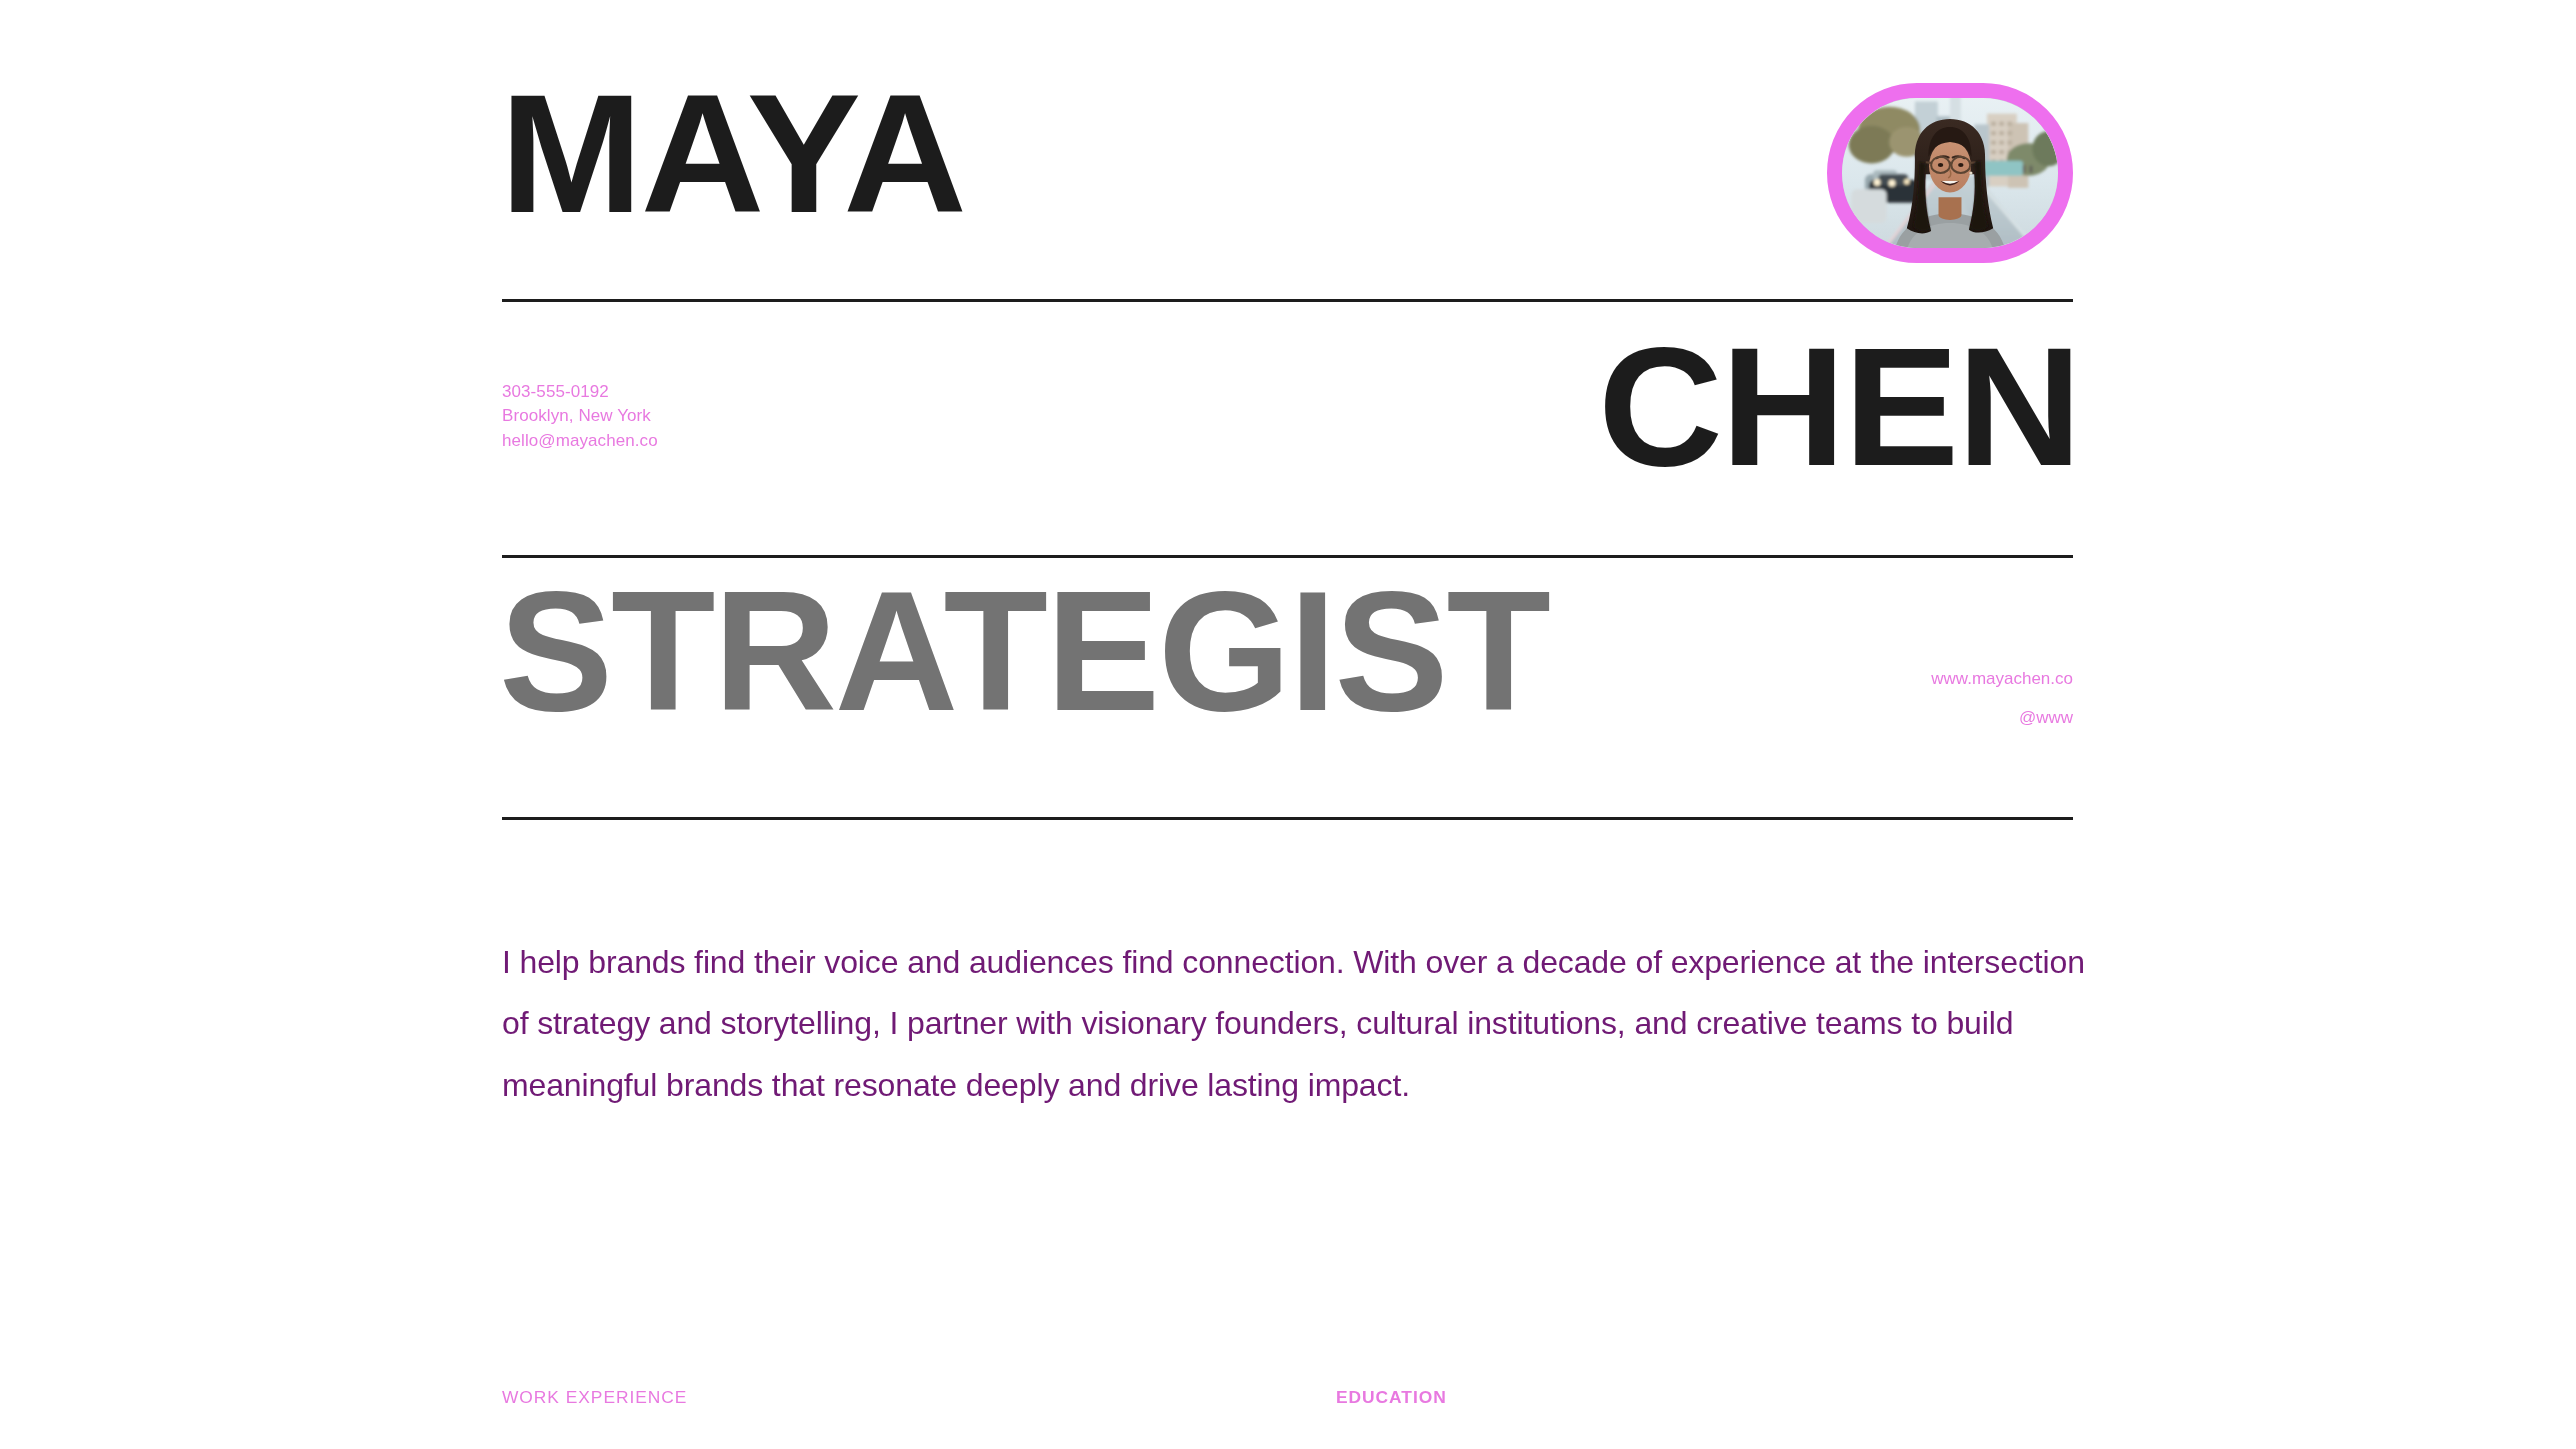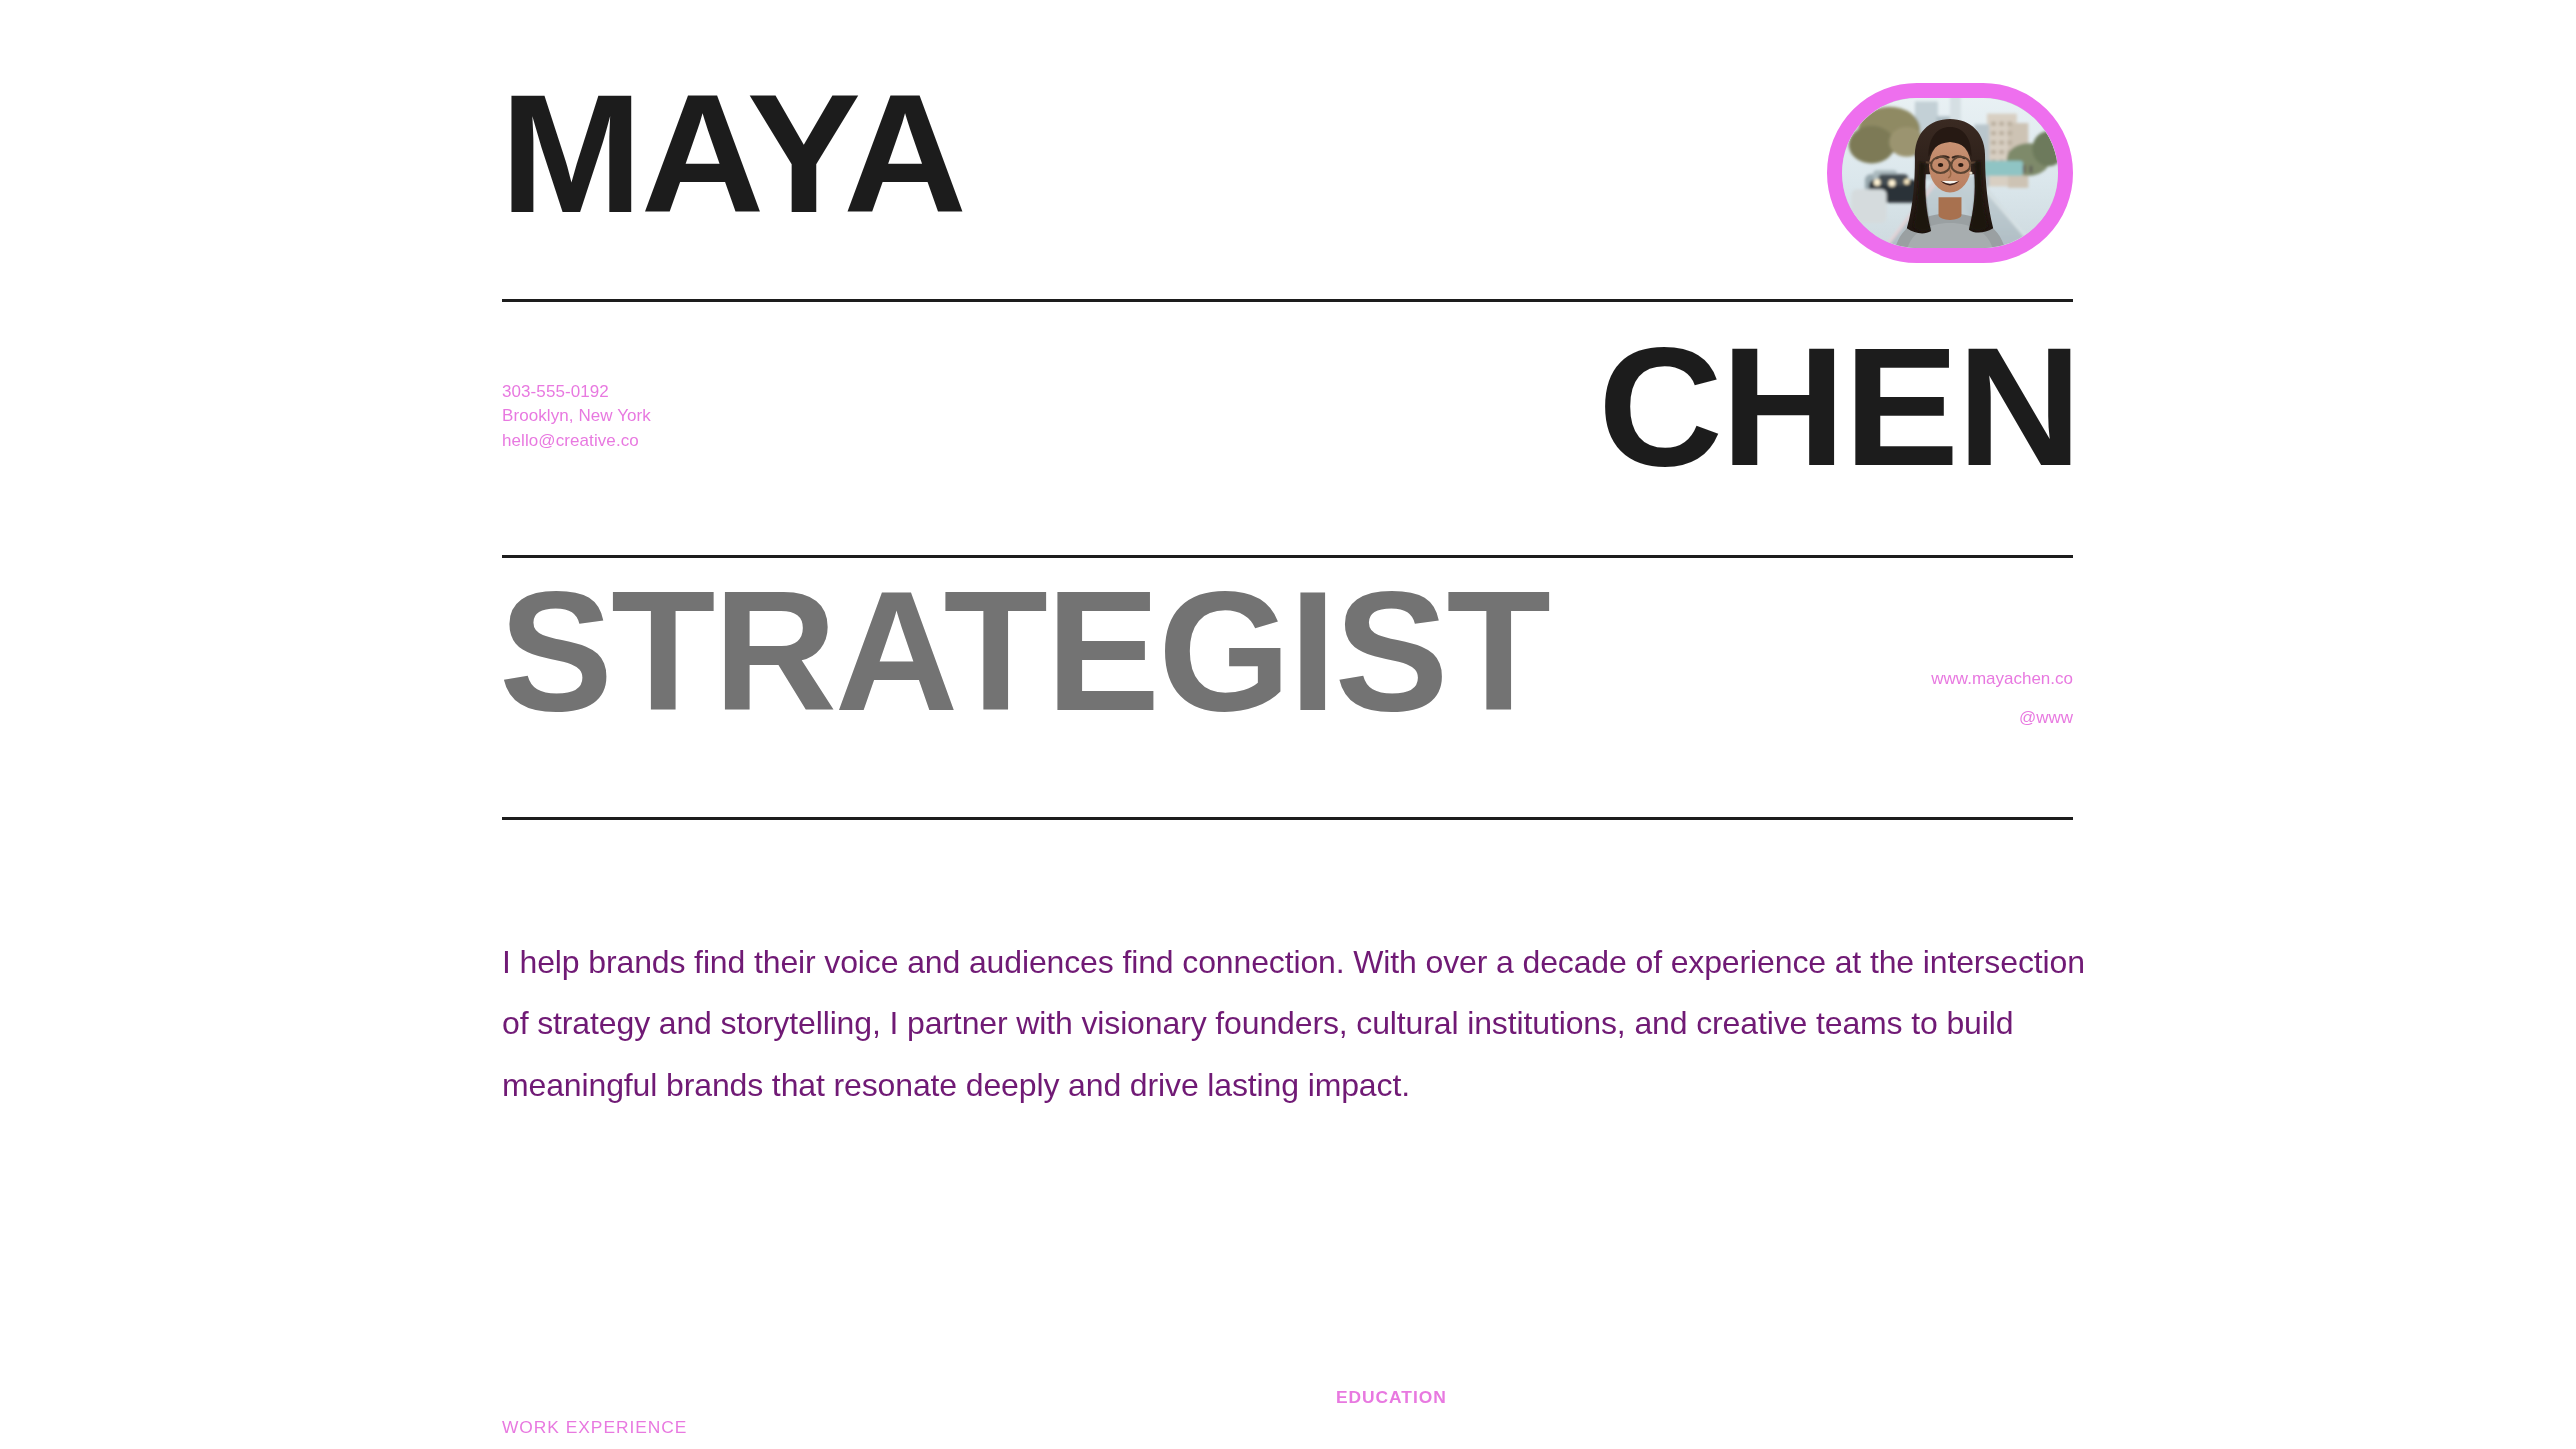--- a/index.html
+++ b/index.html
@@ -130,21 +130,21 @@
   }
 
   
   .section-label {
     font-size: 17.4px;
     font-weight: 400;
     letter-spacing: 0.055em;
     color: #e879e0;
     white-space: nowrap;
   }
-  #label-work { left: 502px; top: 1417px; }
+  #label-work { left: 502px; top: 1387px; }
   #label-education { left: 1336px; top: 1387px; font-weight: bold; }
 </style>
 </head>
 <body>
 
 <div id="resume-page">
 
   <div class="abs display-name" id="first-name">MAYA</div>
 
   <div class="abs" id="avatar-frame">
@@ -290,21 +290,21 @@
         </g>
       </svg>
     </div>
   </div>
 
   <div class="divider" style="top:299px"></div>
 
   <div class="abs" id="contact-block">
     <div class="contact-line">303-555-0192</div>
     <div class="contact-line">Brooklyn, New York</div>
-    <div class="contact-line">hello@creative.co</div>
+    <div class="contact-line">hello@mayachen.co</div>
   </div>
 
   <div class="abs display-name" id="last-name">CHEN</div>
 
   <div class="divider" style="top:555px"></div>
 
   <div class="abs" id="role-title">STRATEGIST</div>
 
   <div class="abs" id="links-block">
     <div class="link-line">www.mayachen.co</div>

